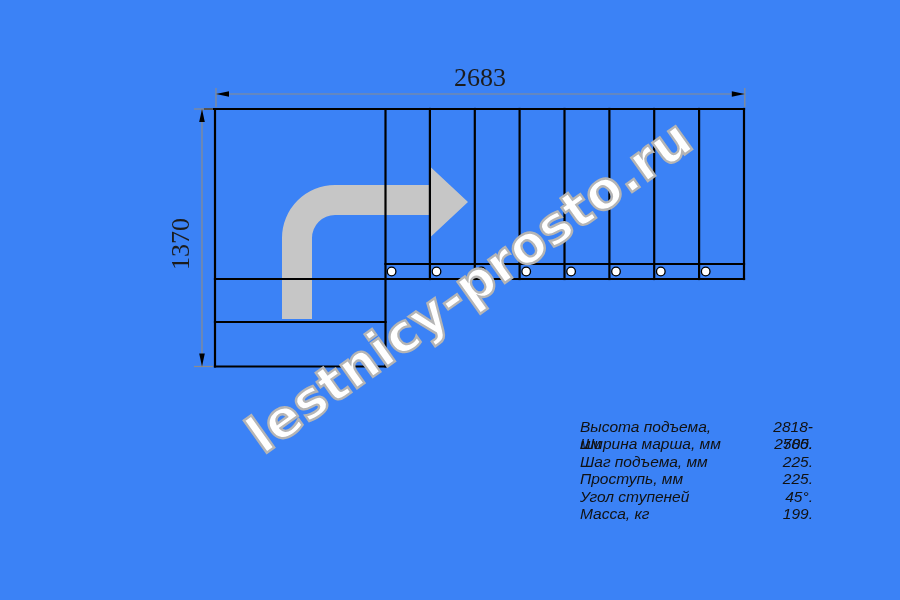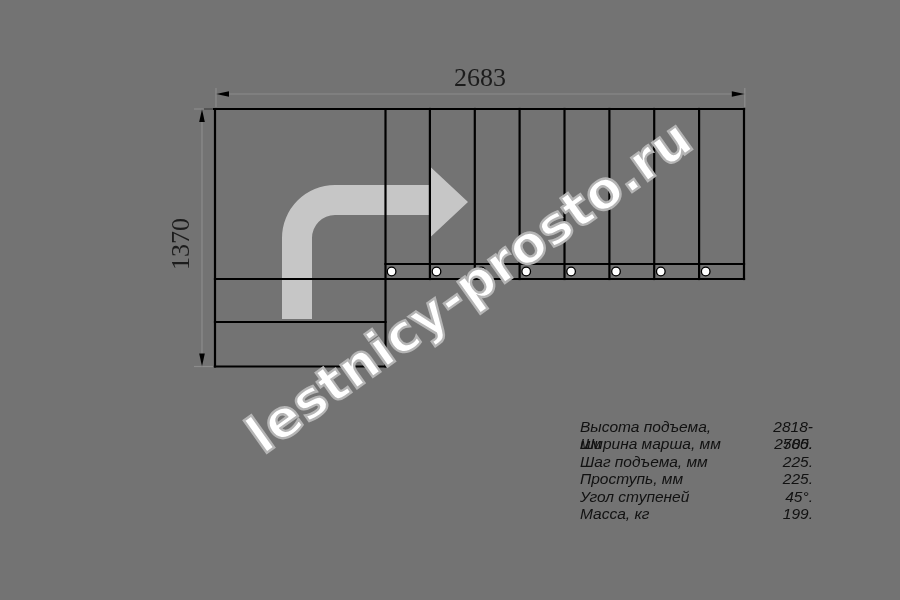--- a/index.html
+++ b/index.html
@@ -4,21 +4,21 @@
 <style>
   html, body {
     margin: 0; padding: 0;
     width: 900px; height: 600px;
     background: #ffffff;
     overflow: hidden;
   }
   .canvas {
     position: relative;
     width: 900px; height: 600px;
-    background: #737373;
+    background: #3b82f6;
     font-family: "Liberation Sans", sans-serif;
     overflow: hidden;
   }
   svg.plan { position: absolute; left: 0; top: 0; }
   .dim-text {
     font-family: "Liberation Serif", serif;
     font-size: 26px;
     fill: #1c1c1c;
   }
   .watermark {

